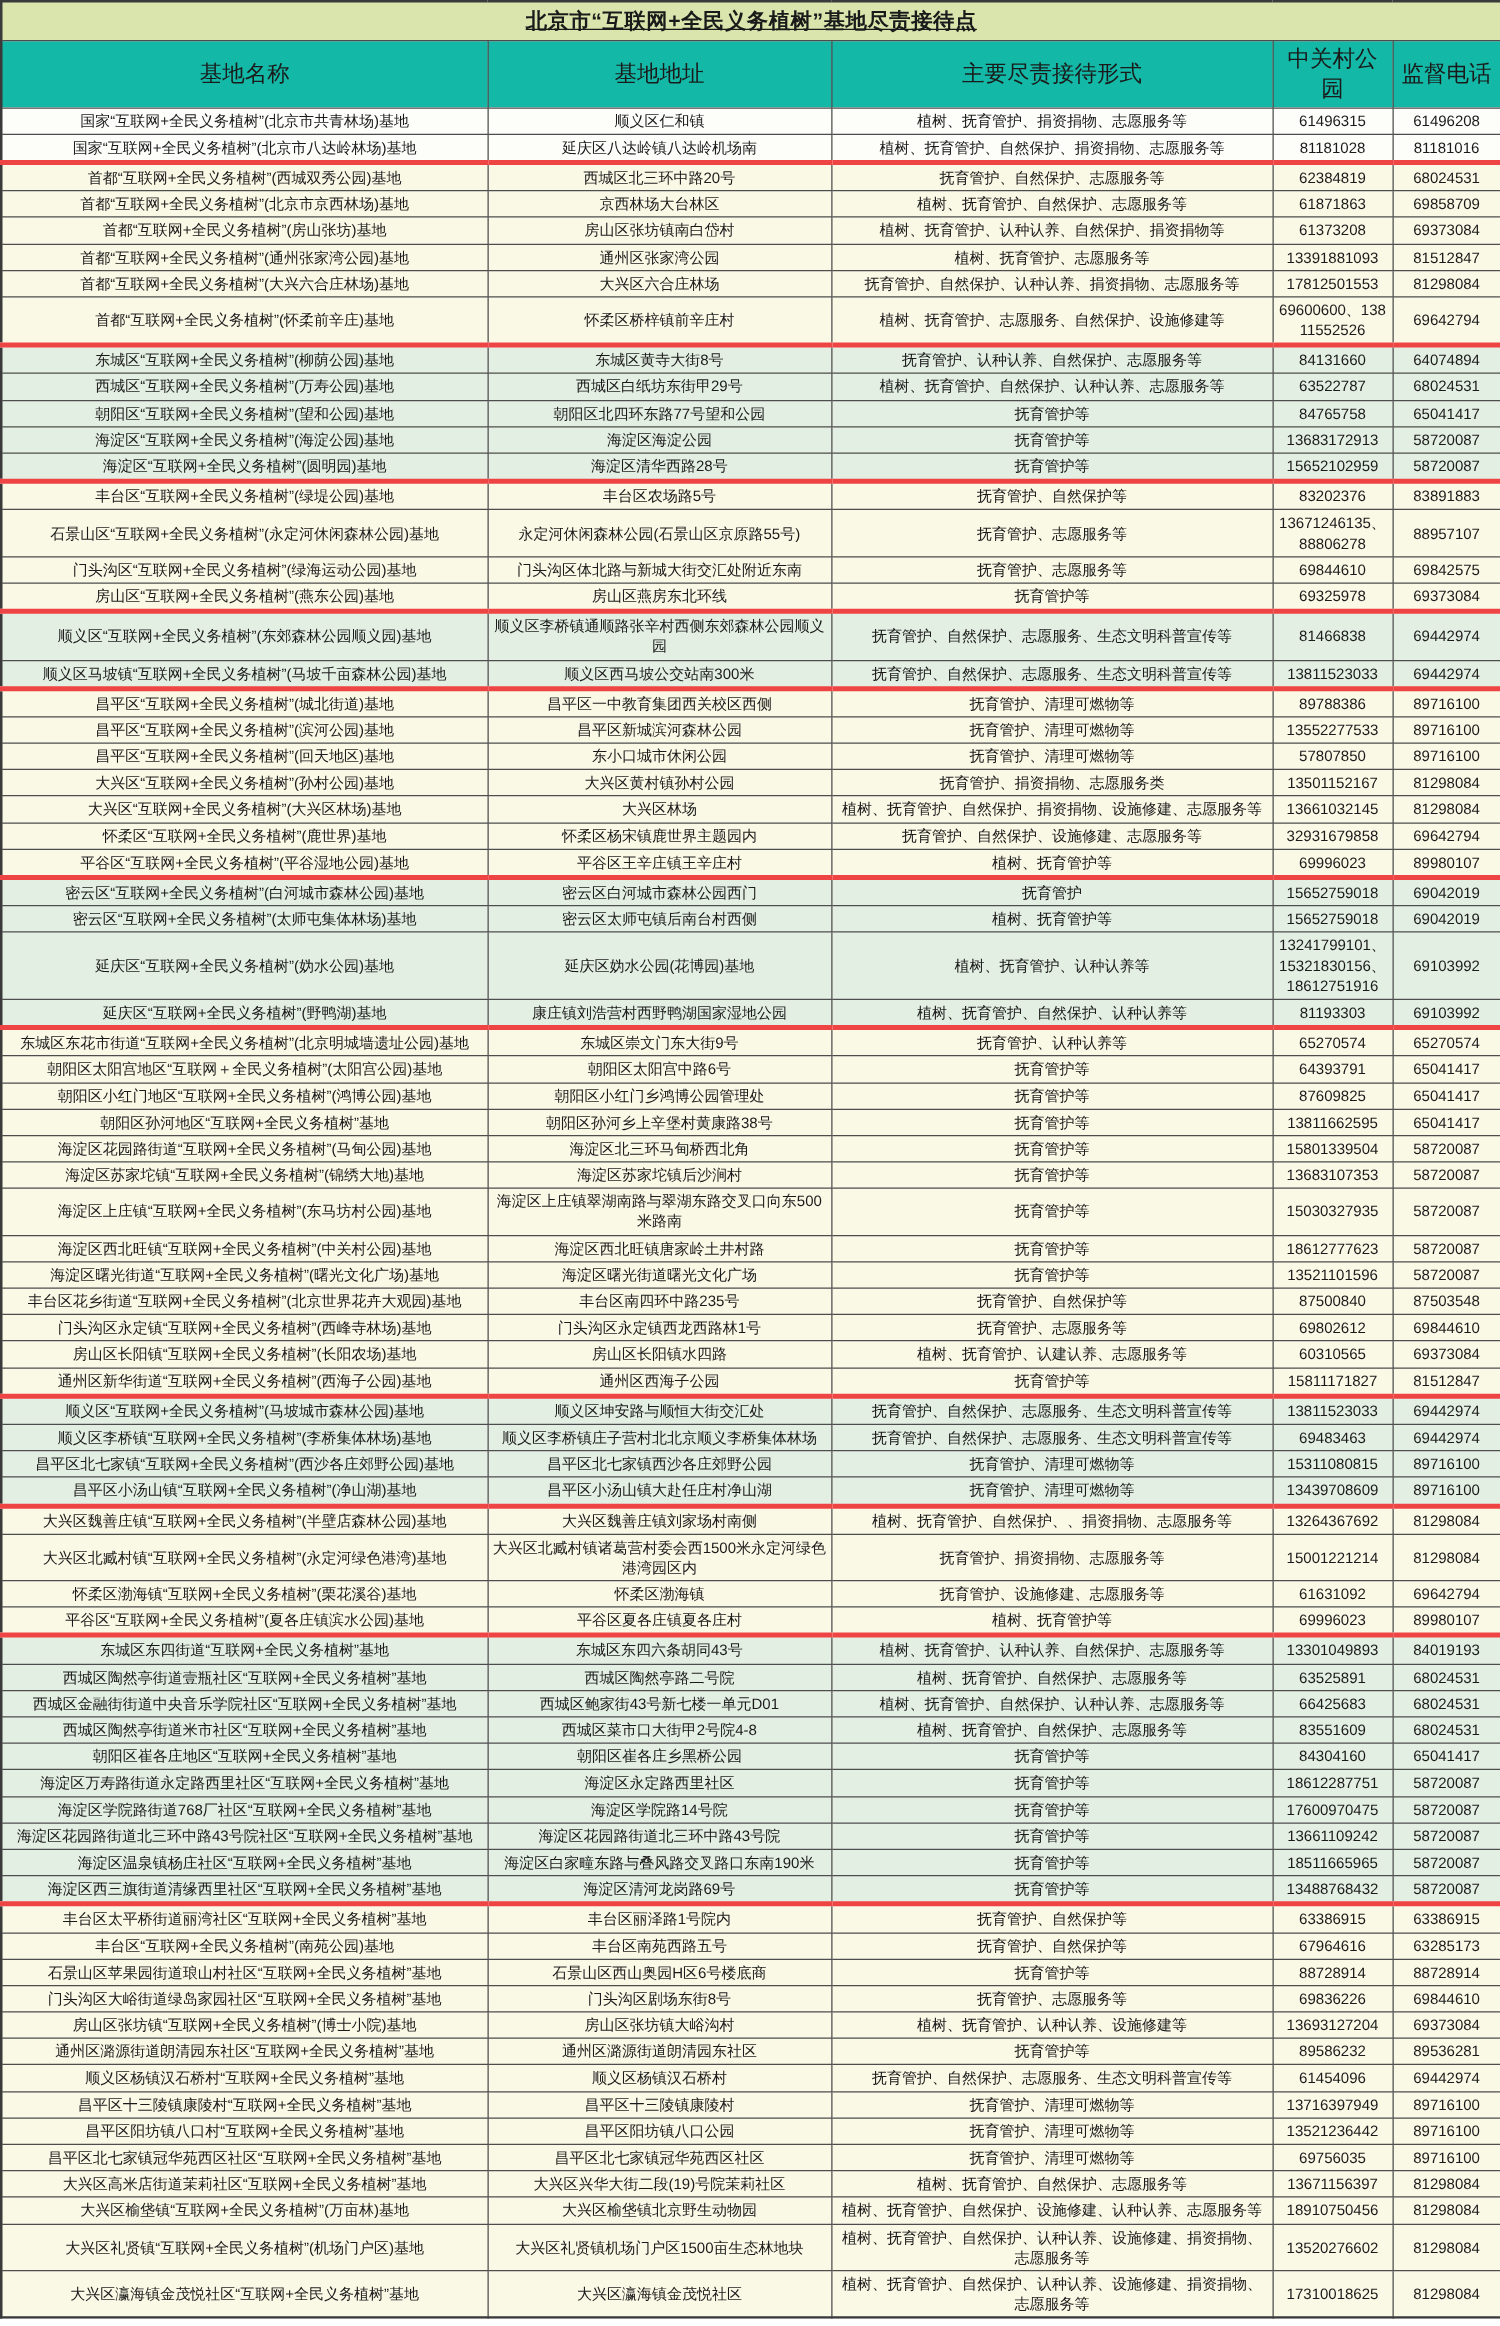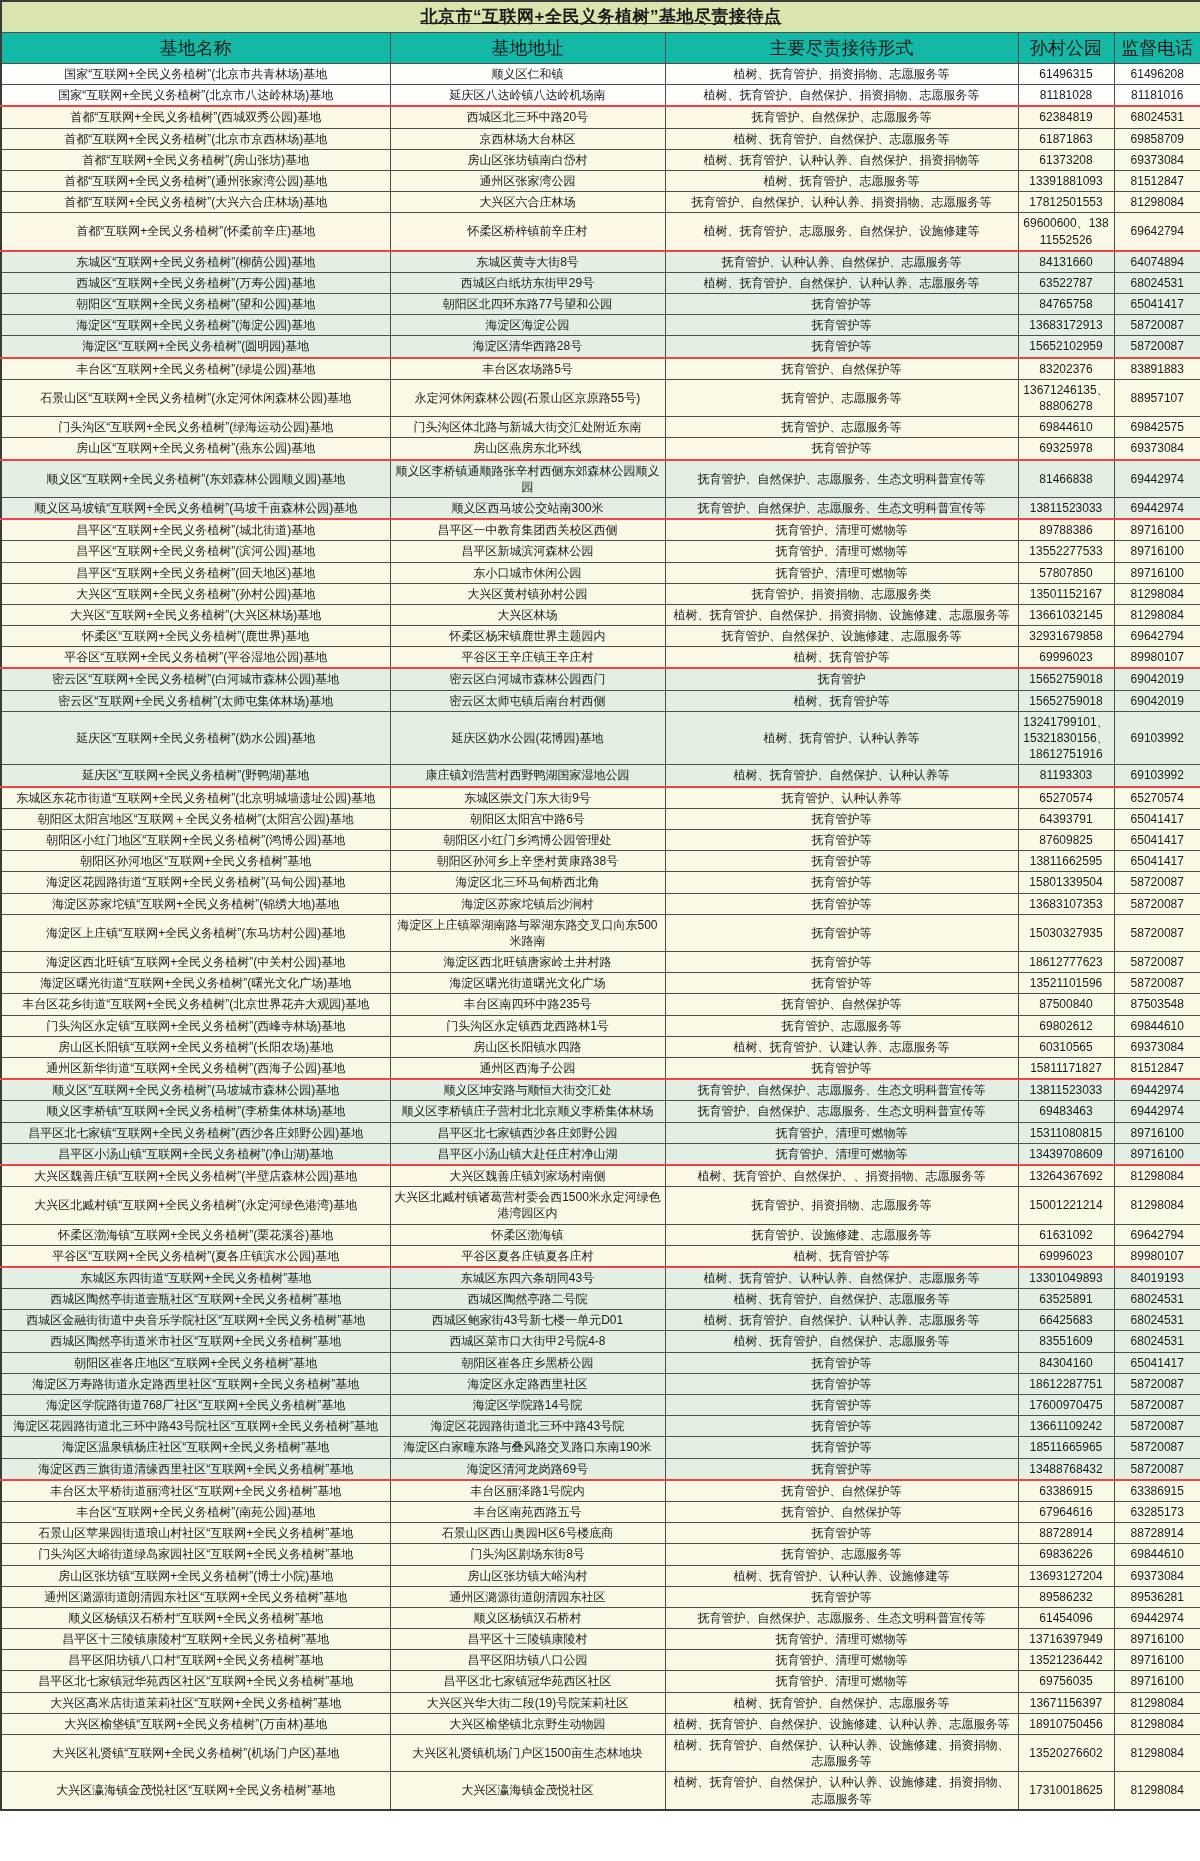--- a/index.html
+++ b/index.html
@@ -10,21 +10,21 @@
   col.c-forms{width:353px;}
   col.c-phone{width:96px;}
   col.c-sup{width:87px;}
   th,td{border:1px solid #4d4d4d;text-align:center;vertical-align:middle;
         padding:2px 3px;font-size:12px;line-height:1.35;overflow-wrap:break-word;word-break:break-all;}
   tr.title-row th{background:#d9e5ad;font-size:17px;font-weight:bold;height:26px;letter-spacing:.5px;text-decoration:underline;}
   tr.header-row th{background:#14b8a6;font-size:18px;font-weight:normal;height:26px;}
   tr.tint-w td{background:#fdfdf9;}
   tr.tint-a td{background:#faf9e6;}
   tr.tint-b td{background:#e4efe3;}
-  tr.group-start td{border-top:2px solid #ef4444;}
+  tr.group-start td{border-top:4px solid #ef4444;}
   td.cell-name{padding-left:4px;padding-right:4px;}
 </style>
 </head>
 <body>
 
 <table class="base-table">
   <colgroup>
     <col class="c-name">
       <col class="c-addr">
       <col class="c-forms">
@@ -32,21 +32,21 @@
       <col class="c-sup">
   </colgroup>
   <thead>
     <tr class="title-row">
       <th colspan="5">北京市“互联网+全民义务植树”基地尽责接待点</th>
     </tr>
     <tr class="header-row">
       <th>基地名称</th>
       <th>基地地址</th>
       <th>主要尽责接待形式</th>
-      <th>孙村公园</th>
+      <th>中关村公园</th>
       <th>监督电话</th>
     </tr>
   </thead>
   <tbody id="table-body">
       <tr class="tint-w">
         <td class="cell-name">国家“互联网+全民义务植树”(北京市共青林场)基地</td>
         <td>顺义区仁和镇</td>
         <td>植树、抚育管护、捐资捐物、志愿服务等</td>
         <td>61496315</td>
         <td>61496208</td>

